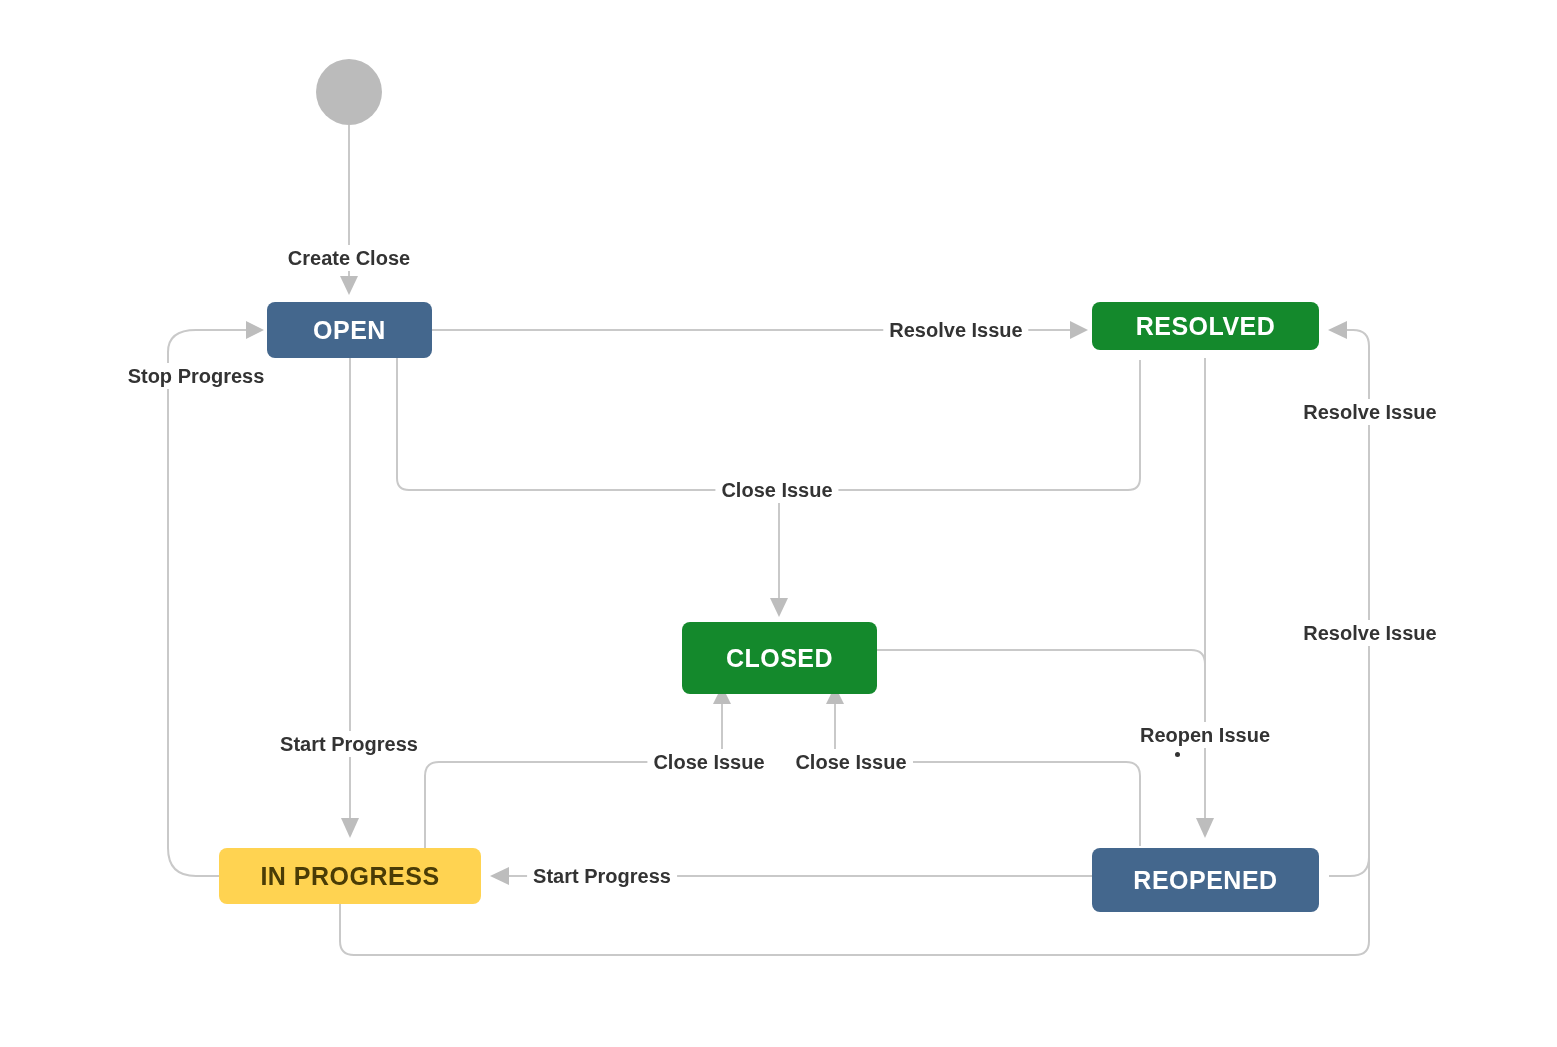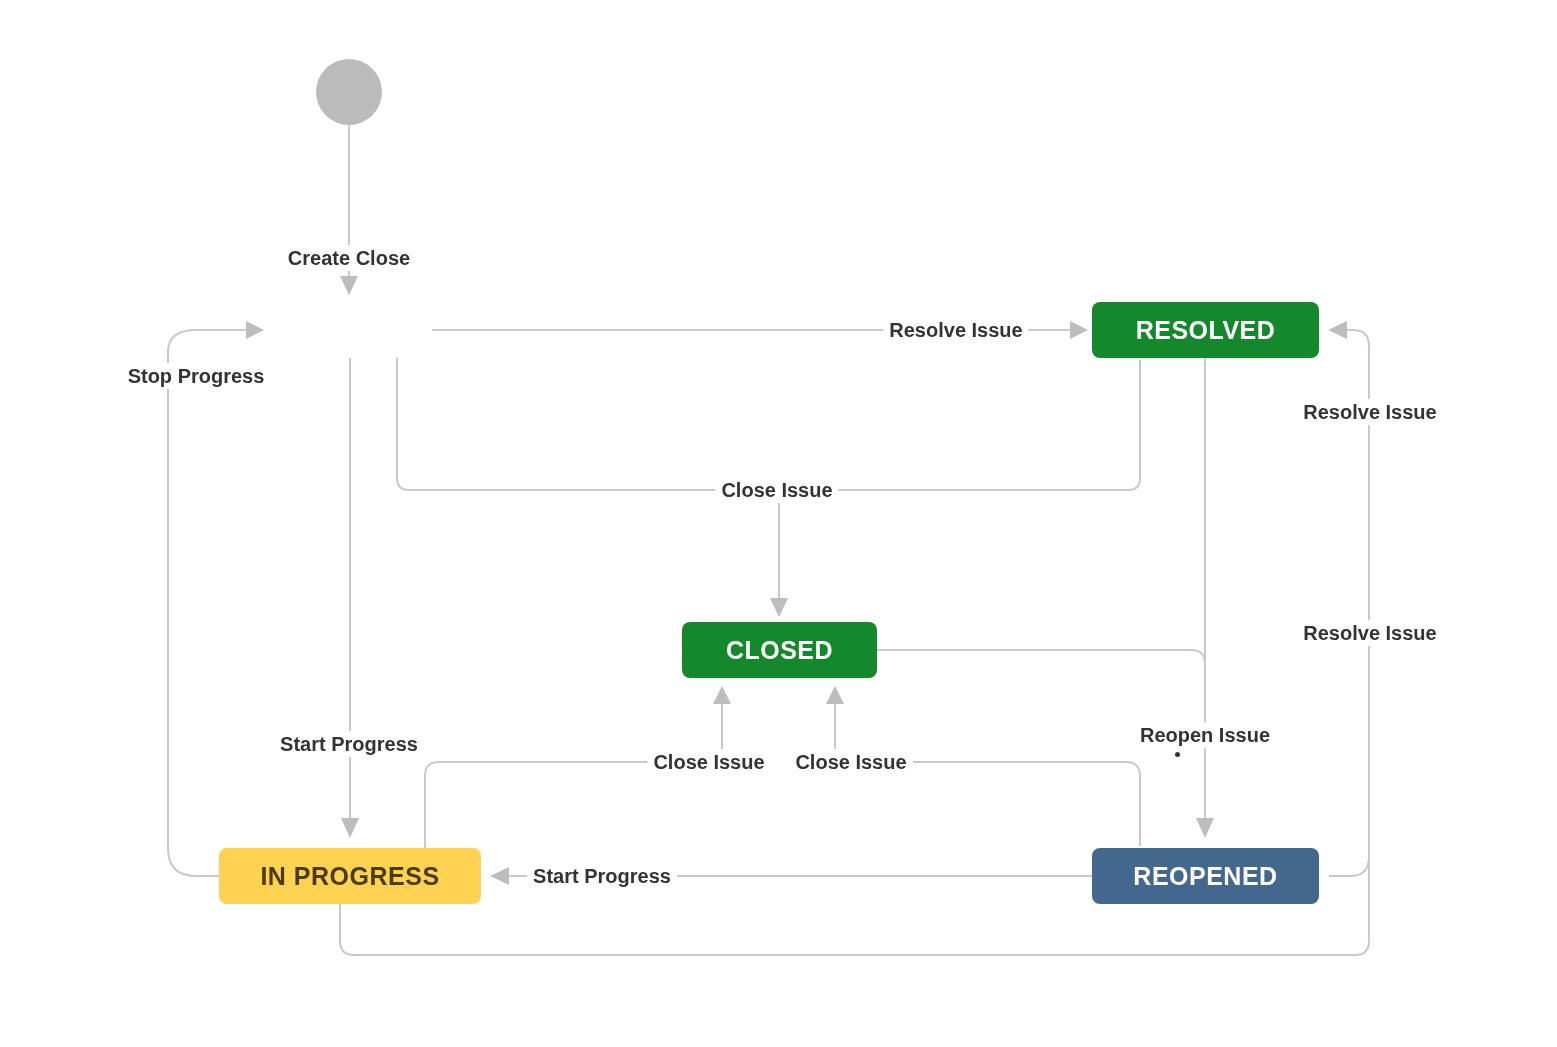--- a/index.html
+++ b/index.html
@@ -47,24 +47,24 @@
 
   #start-node {
     position: absolute;
     z-index: 3;
     left: 316px; top: 59px;
     width: 66px; height: 66px;
     border-radius: 50%;
     background: #bbbbbb;
   }
   #node-open        { left: 267px;  top: 302px; width: 165px; height: 56px; }
-  #node-resolved    { left: 1092px; top: 302px; width: 227px; height: 56px; }
-  #node-closed      { left: 682px;  top: 622px; width: 195px; height: 56px; }
+  #node-resolved    { left: 1092px; top: 302px; width: 227px; height: 48px; }
+  #node-closed      { left: 682px;  top: 622px; width: 195px; height: 72px; }
   #node-in-progress { left: 219px;  top: 848px; width: 262px; height: 56px; }
-  #node-reopened    { left: 1092px; top: 848px; width: 227px; height: 56px; }
+  #node-reopened    { left: 1092px; top: 848px; width: 227px; height: 64px; }
 
   #label-create-issue        { left: 349px;  top: 258px; }
   #label-resolve-issue-top   { left: 956px;  top: 330px; }
   #label-stop-progress       { left: 168px;  top: 376px; margin-left: 28px; }
   #label-close-issue-top     { left: 777px;  top: 490px; }
   #label-start-progress-left { left: 349px;  top: 744px; }
   #label-close-issue-left    { left: 709px;  top: 762px; }
   #label-close-issue-right   { left: 851px;  top: 762px; }
   #label-reopen-issue        { left: 1205px; top: 735px; text-align: right; }
   #label-resolve-issue-upper { left: 1370px; top: 412px; }
@@ -134,20 +134,23 @@
   <div class="edge-label" id="label-close-issue-left">Close Issue</div>
   <div class="edge-label" id="label-close-issue-right">Close Issue</div>
   <div class="edge-label" id="label-reopen-issue">Reopen Issue</div>
   <div id="reopen-dot"></div>
   <div class="edge-label" id="label-resolve-issue-upper">Resolve Issue</div>
   <div class="edge-label" id="label-resolve-issue-lower">Resolve Issue</div>
   <div class="edge-label" id="label-start-progress-mid">Start Progress</div>
 
   <div id="start-node"></div>
 
+  <div class="node node-blue" id="node-open">
+    <span>OPEN</span>
+  </div>
   <div class="node node-green" id="node-resolved">
     <span>RESOLVED</span>
   </div>
   <div class="node node-green" id="node-closed">
     <span>CLOSED</span>
   </div>
   <div class="node node-yellow" id="node-in-progress">
     <span>IN PROGRESS</span>
   </div>
   <div class="node node-blue" id="node-reopened">

